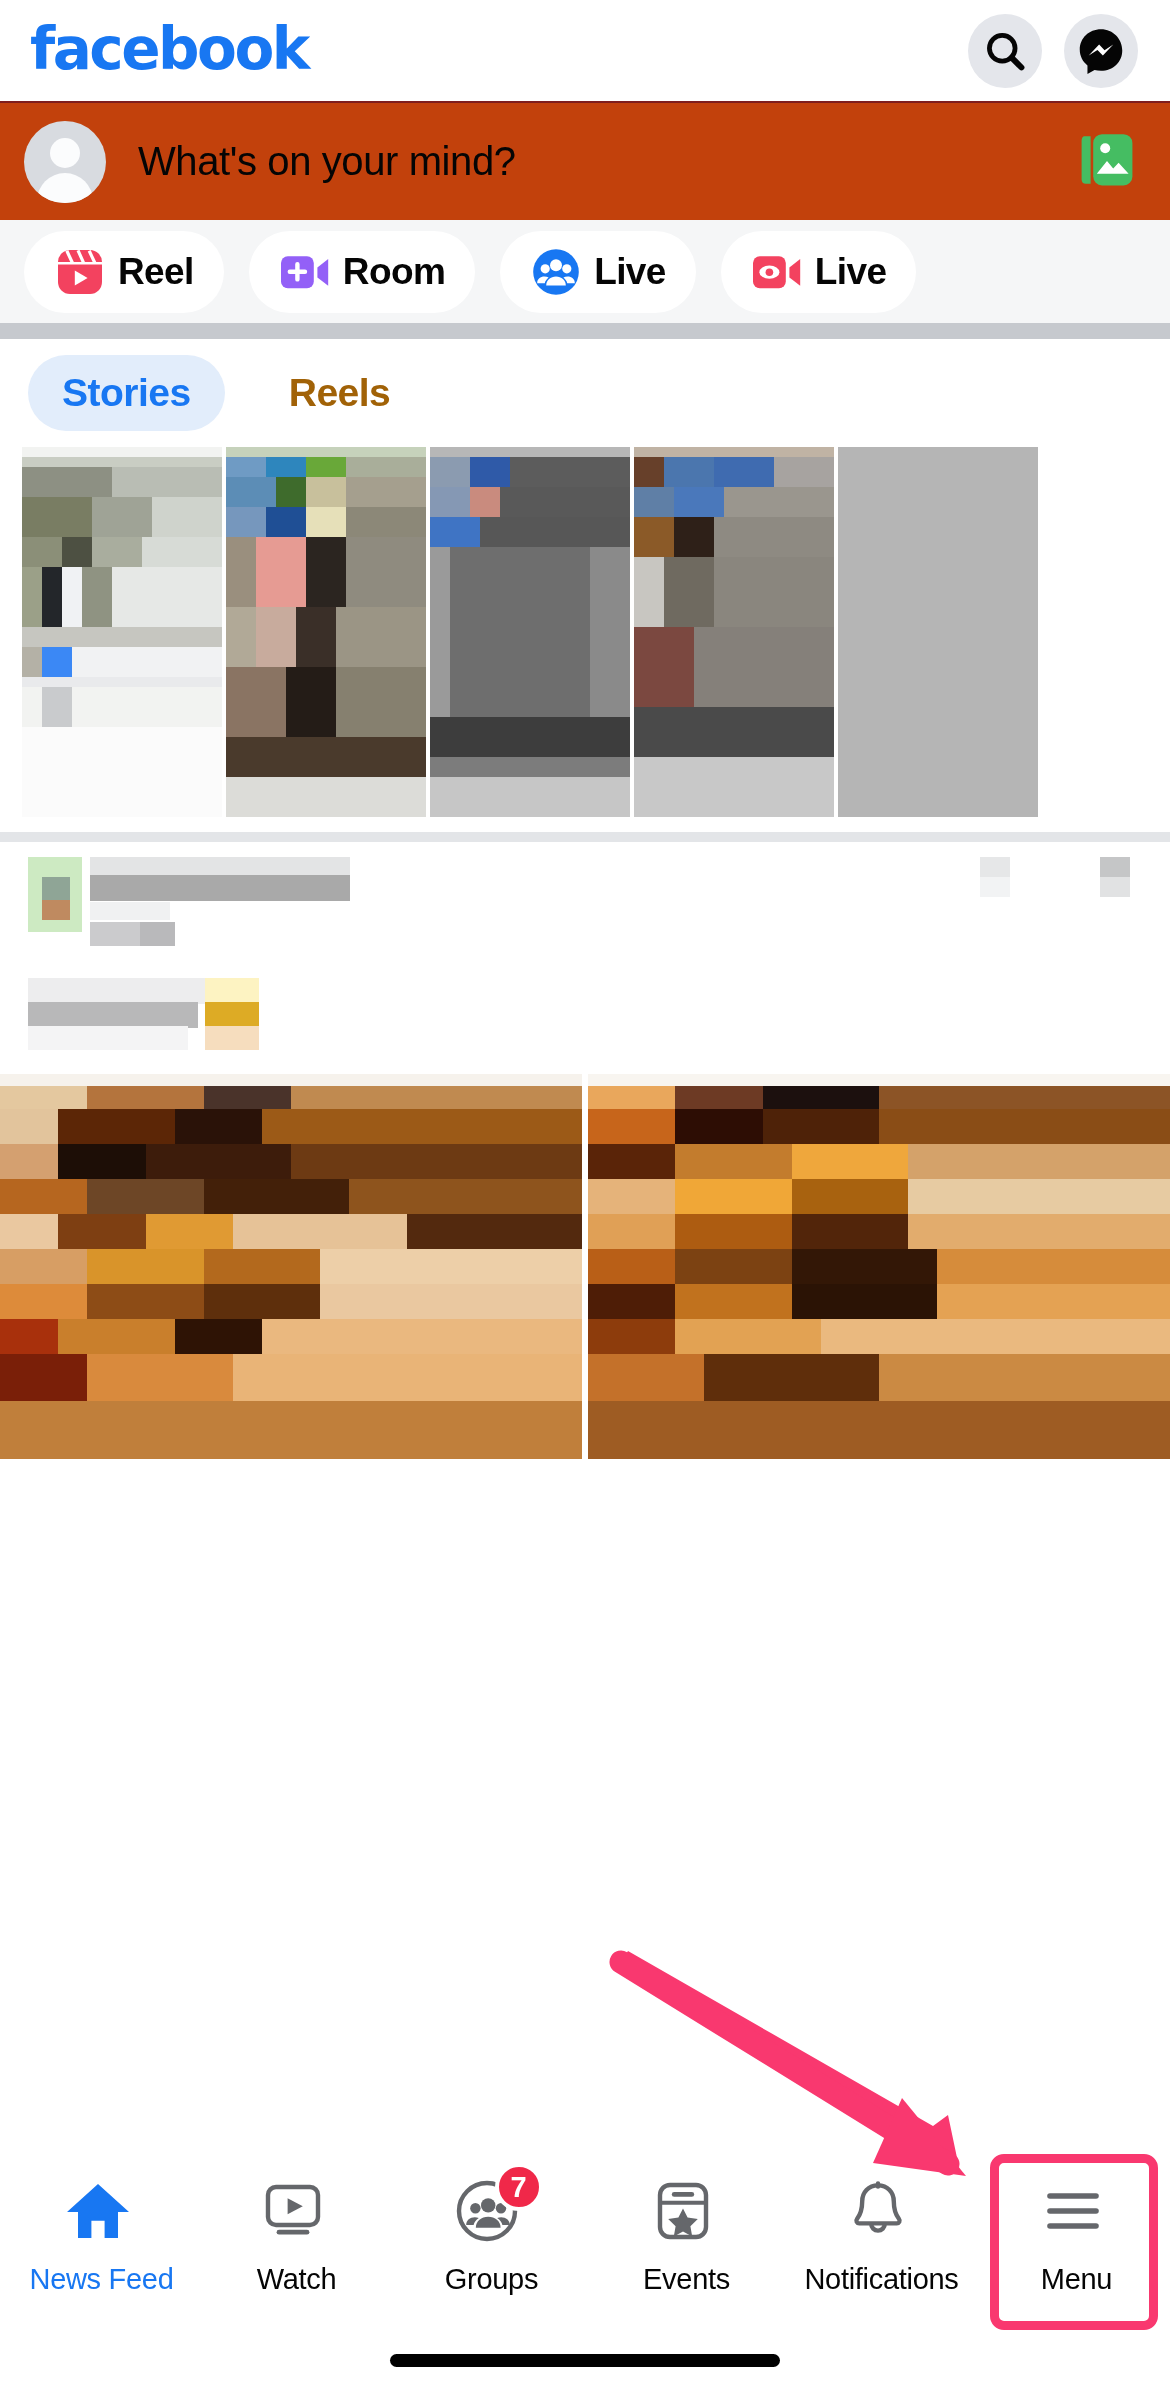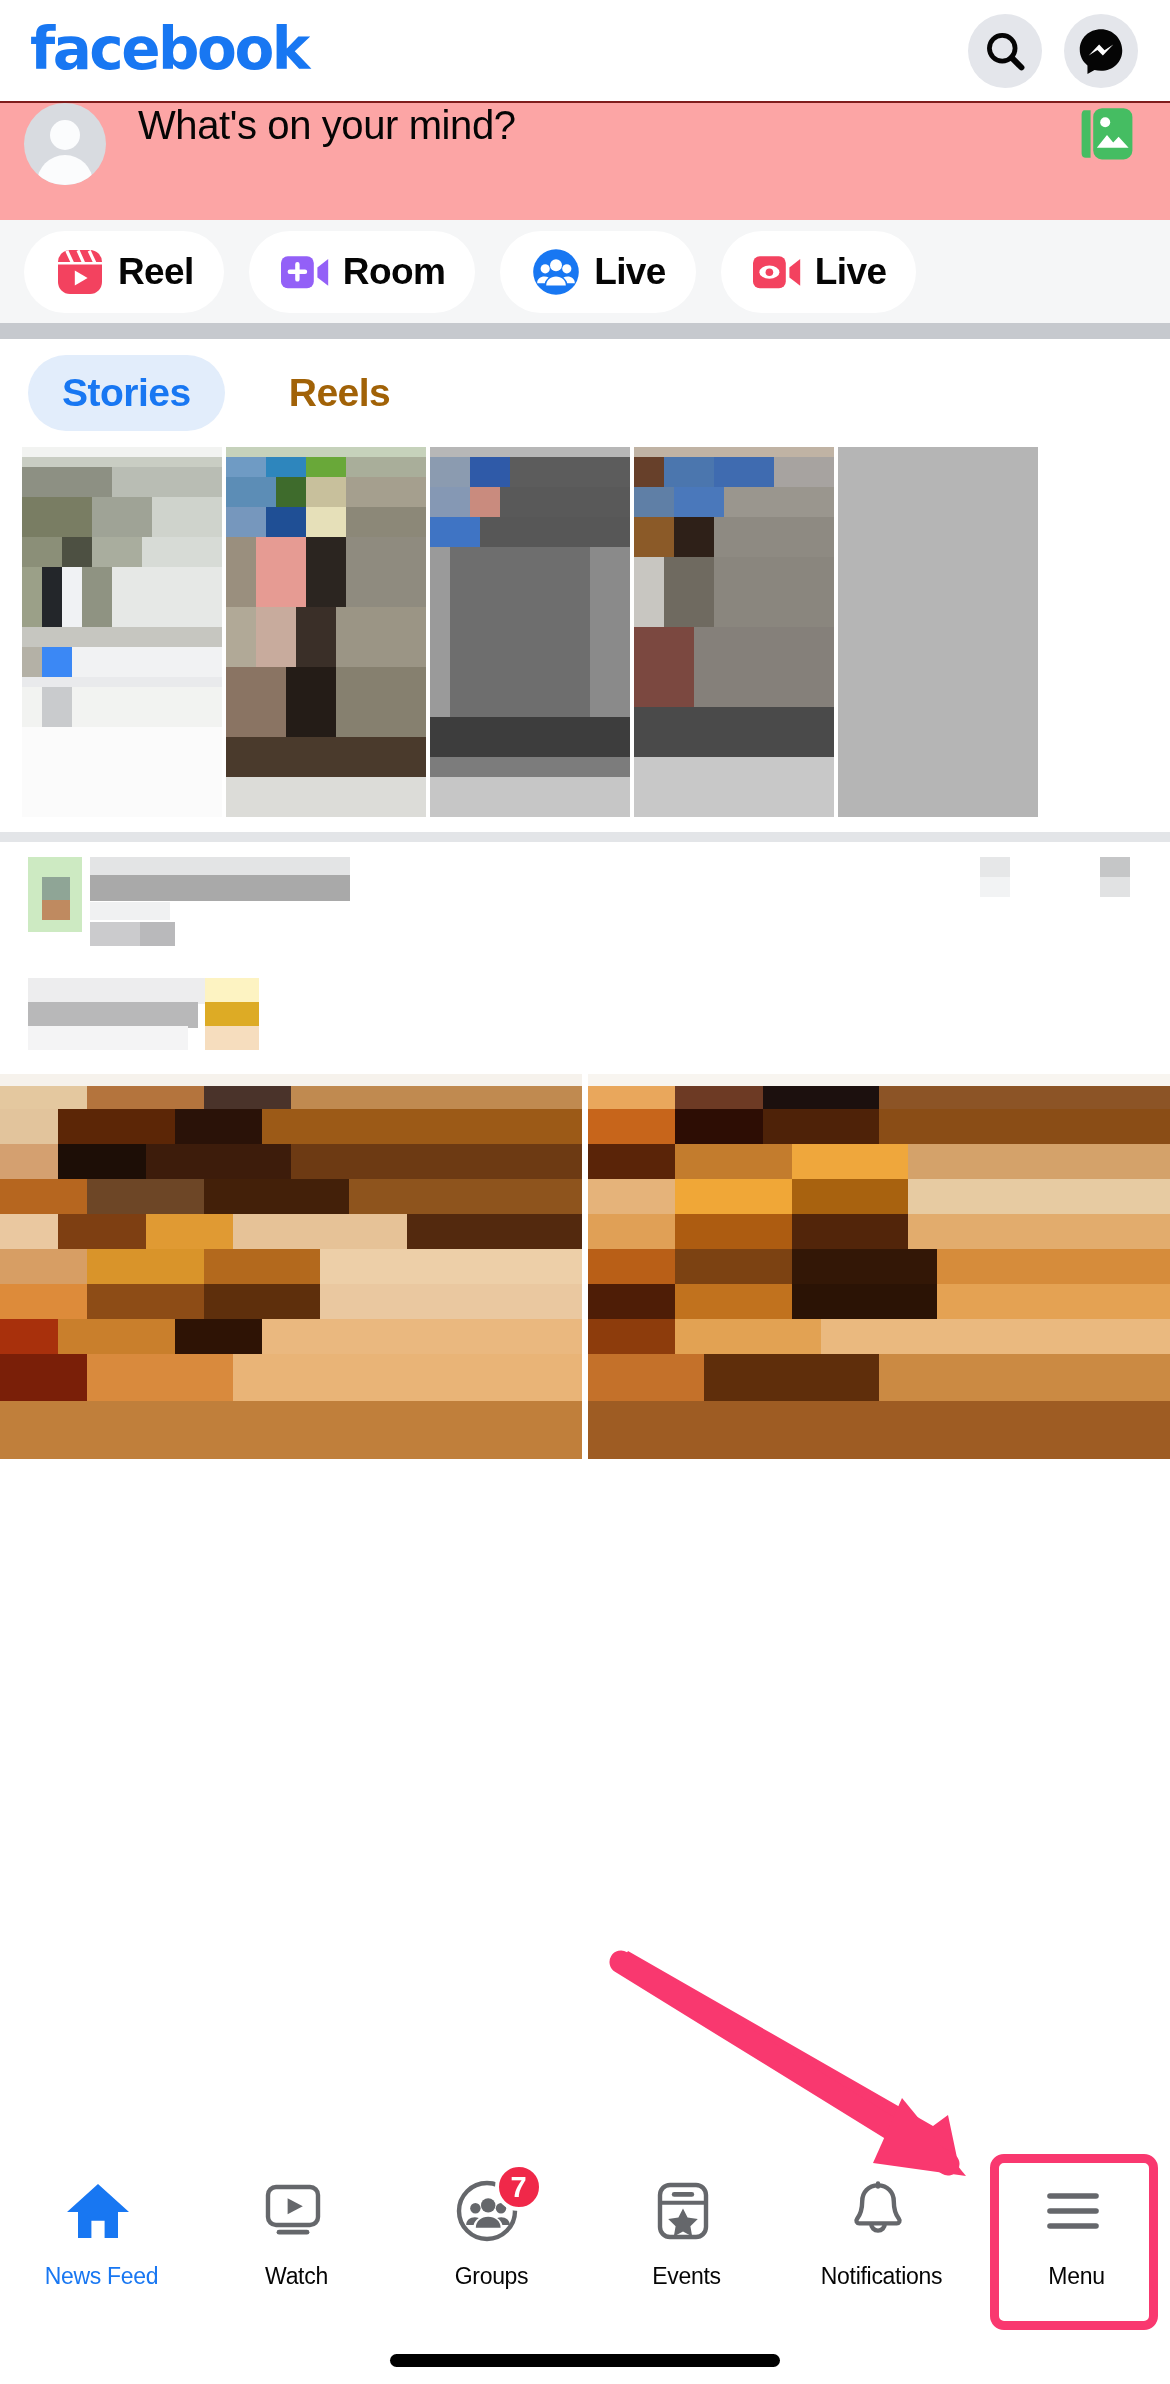--- a/index.html
+++ b/index.html
@@ -30,23 +30,23 @@
   .header-actions { display:flex; gap:22px; }
   .circ-btn {
     width:74px; height:74px; border-radius:50%;
     background:#e4e6eb;
     display:flex; align-items:center; justify-content:center;
   }
 
   
   .composer {
     height:117px; width:100%;
-    display:flex; align-items:flex-start;
+    display:flex; align-items:center;
     padding:0 28px 0 24px;
-    background:#fca5a5;
+    background:#c2410c;
   }
   .avatar {
     width:82px; height:82px; border-radius:50%;
     background:#d8dbe0;
     position:relative; overflow:hidden;
     flex:none;
   }
   .avatar::before {
     content:""; position:absolute;
     width:30px; height:30px; border-radius:50%;
@@ -139,21 +139,21 @@
   }
   .nav-item {
     flex:1;
     display:flex; flex-direction:column;
     align-items:center; justify-content:flex-start;
     gap:14px;
     position:relative;
     height:150px;
   }
   .nav-icon-wrap { height:76px; display:flex; align-items:center; justify-content:center; position:relative; }
-  .nav-label { font-size:23px; color:#050505; letter-spacing:-0.3px;margin-left:8px; }
+  .nav-label { font-size:29px; color:#050505; letter-spacing:-0.3px;margin-left:8px; }
   .nav-item.active .nav-label { color:#1877f2; }
   .badge {
     position:absolute;
     top:-10px; right:-22px;
     min-width:48px; height:48px;
     border-radius:24px;
     background:#f02849;
     color:#fff; font-size:29px; font-weight:bold;
     display:flex; align-items:center; justify-content:center;
     border:4px solid #fff;

